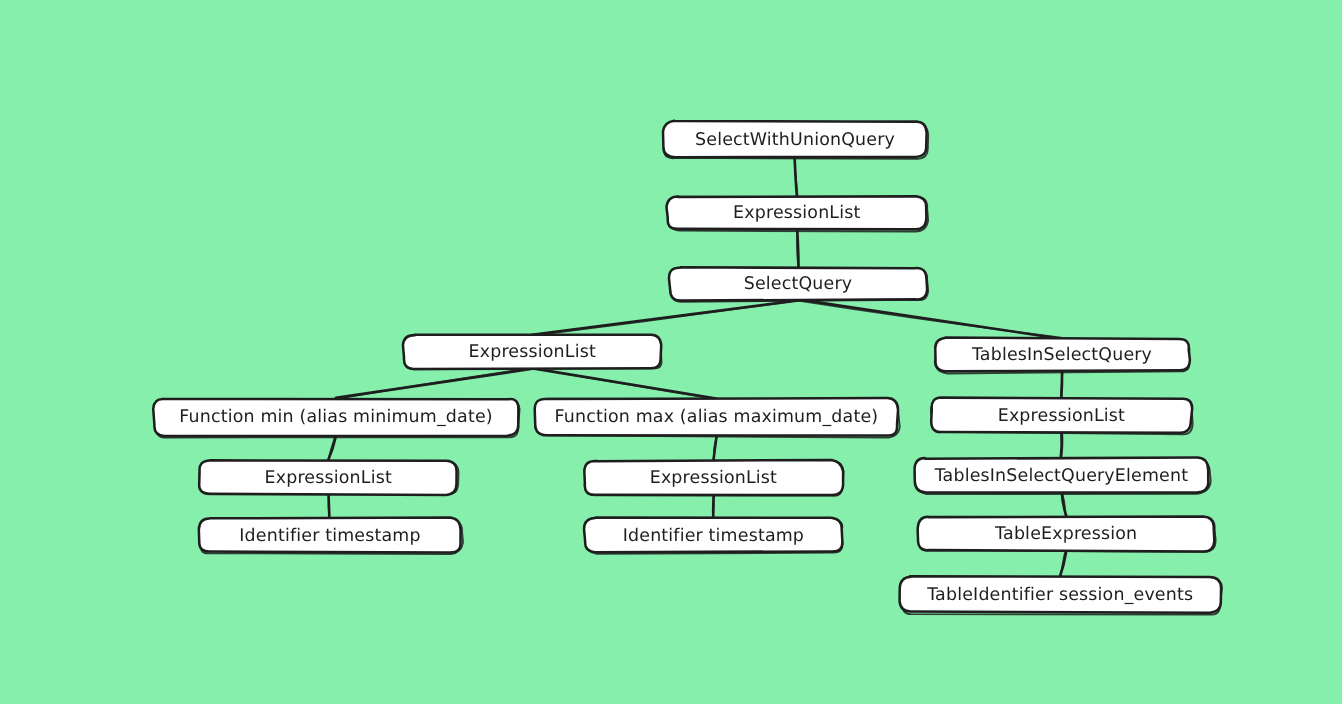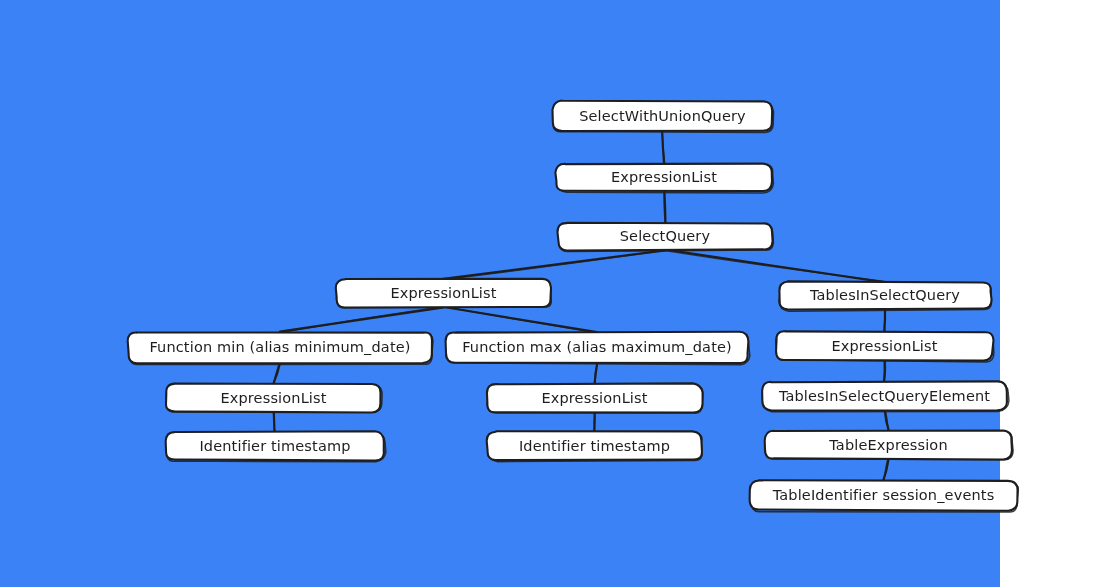--- a/index.html
+++ b/index.html
@@ -9,23 +9,23 @@
     background: #ffffff;
   }
   body {
     width: 1118px;
     height: 587px;
     overflow: hidden;
     font-family: "DejaVu Sans", sans-serif;
   }
   #diagram-canvas {
     position: relative;
-    width: 1000px;
+    width: 1118px;
     height: 587px;
-    background: #3b82f6;
+    background: #86efac;
   }
   #diagram-svg {
     position: absolute;
     top: 0;
     left: 0;
     width: 1118px;
     height: 587px;
   }
   .node-rect {
     fill: #ffffff;

